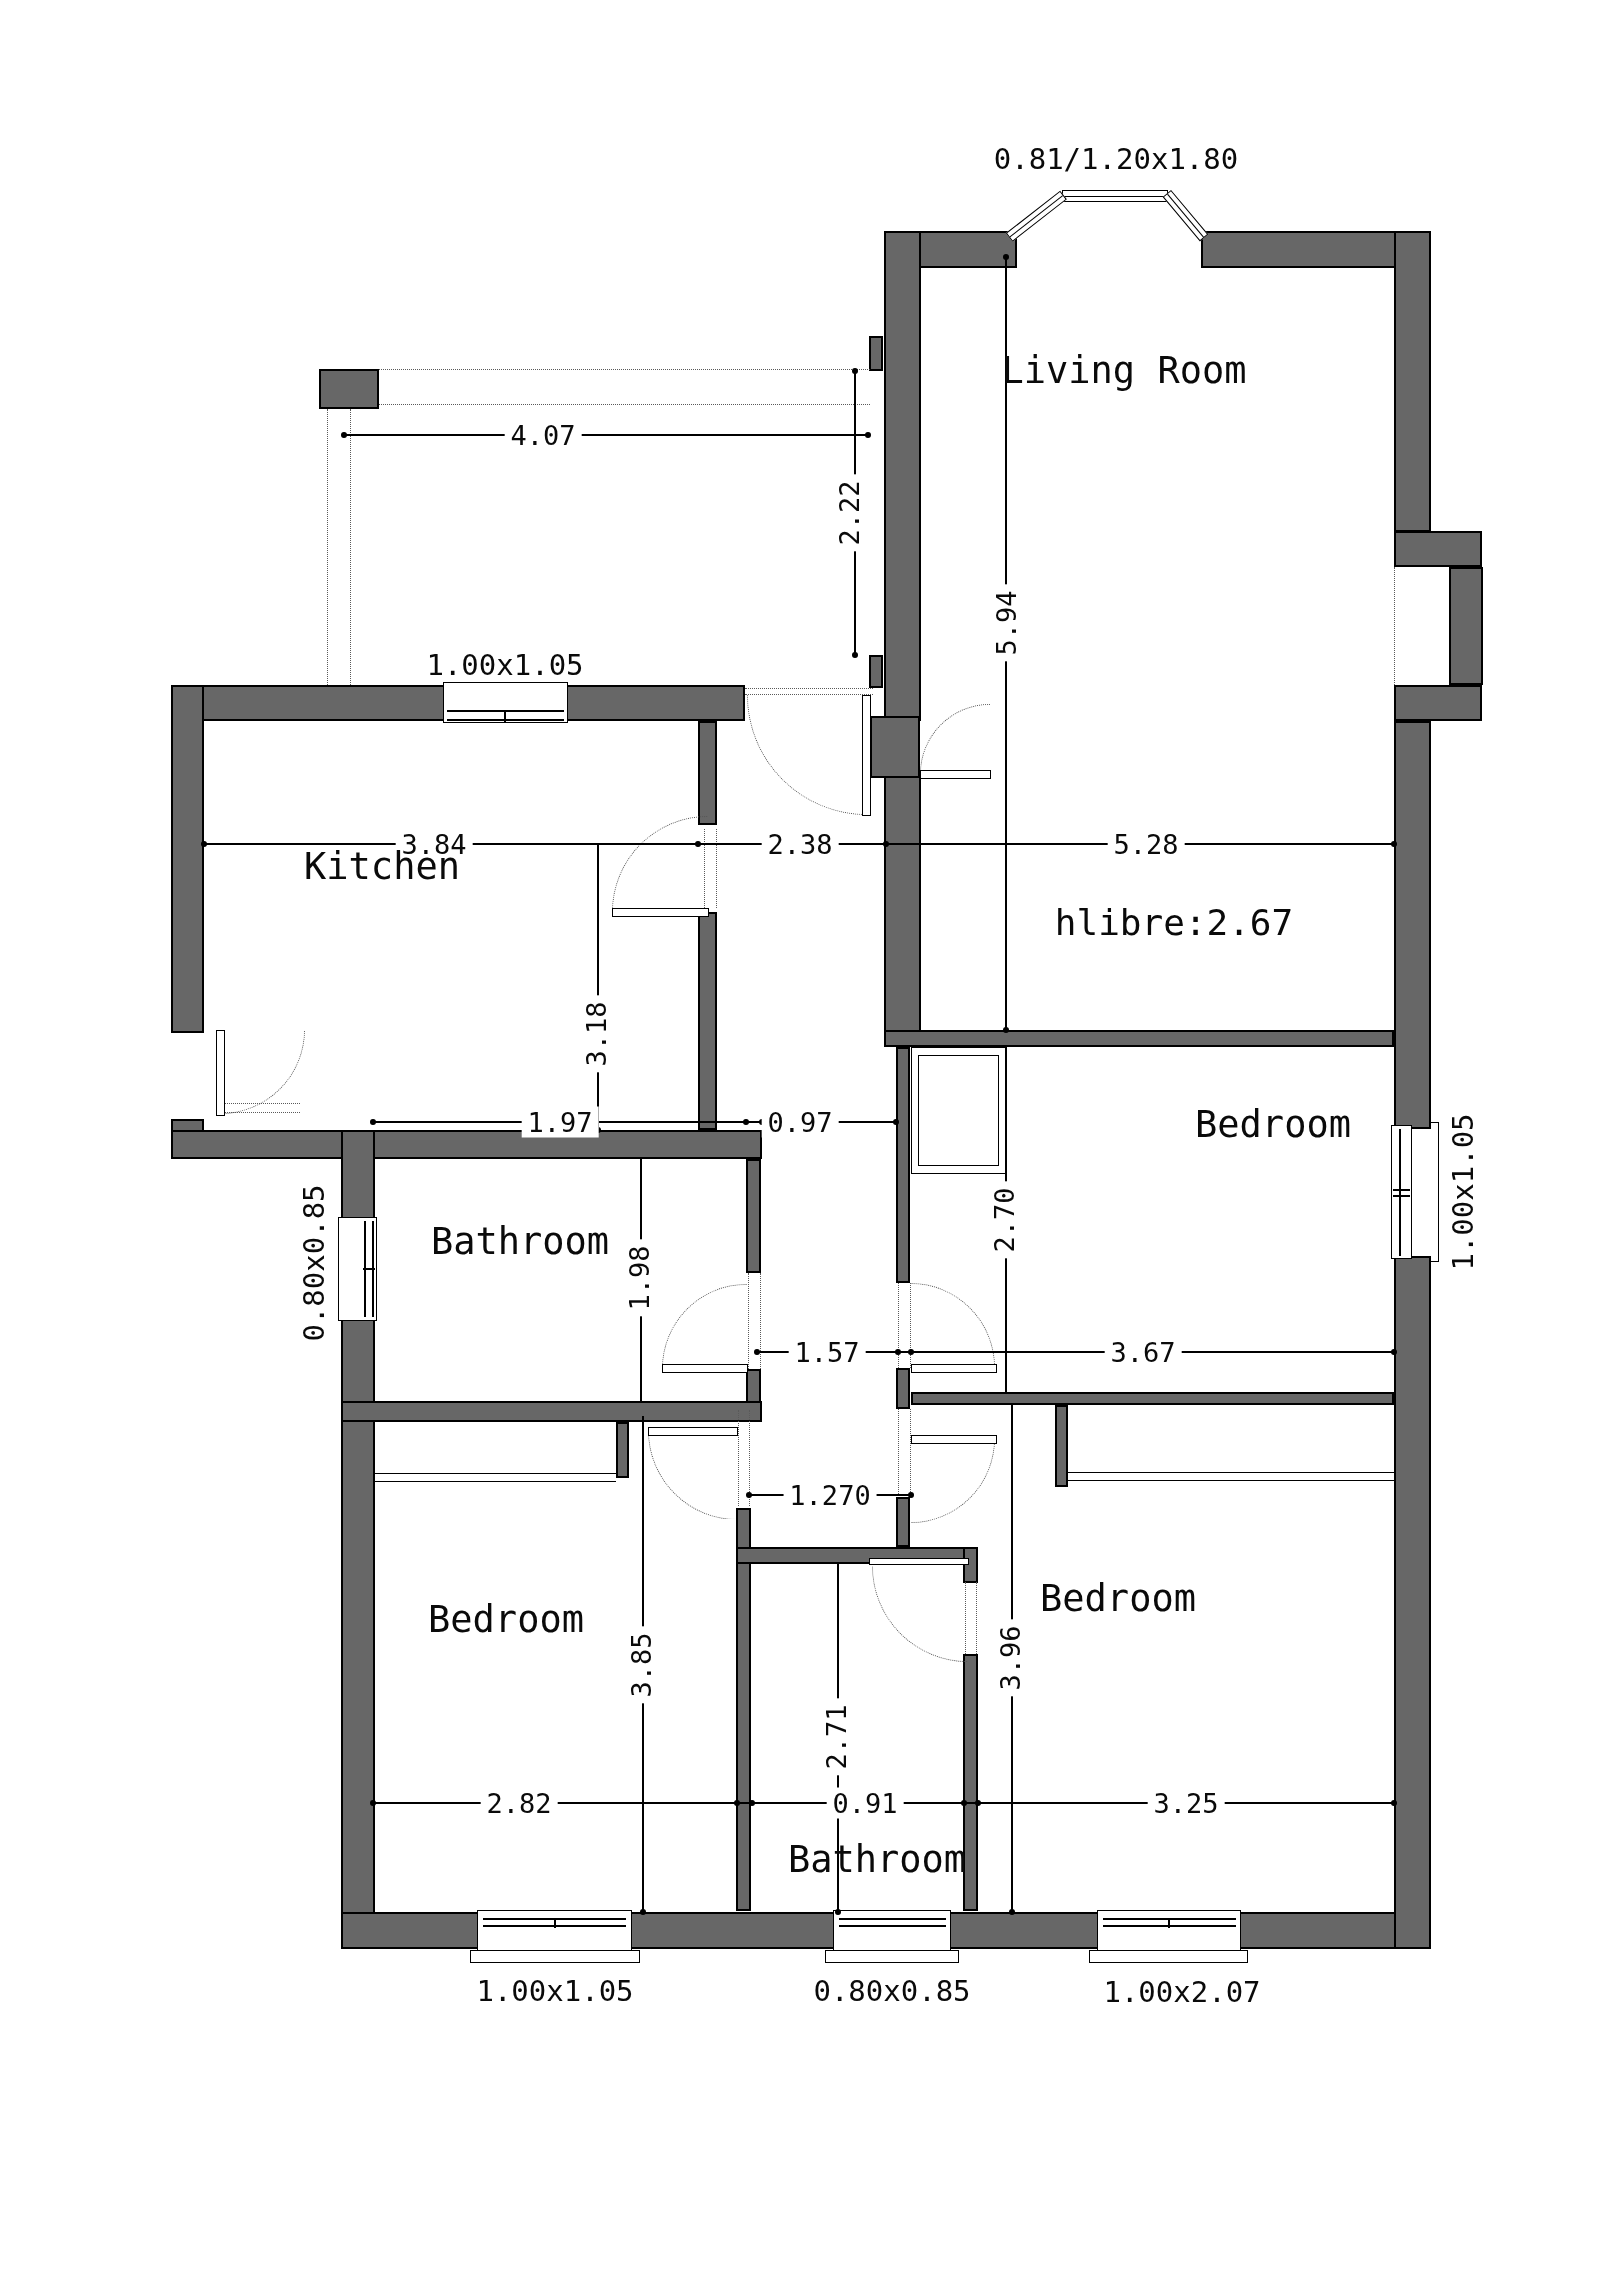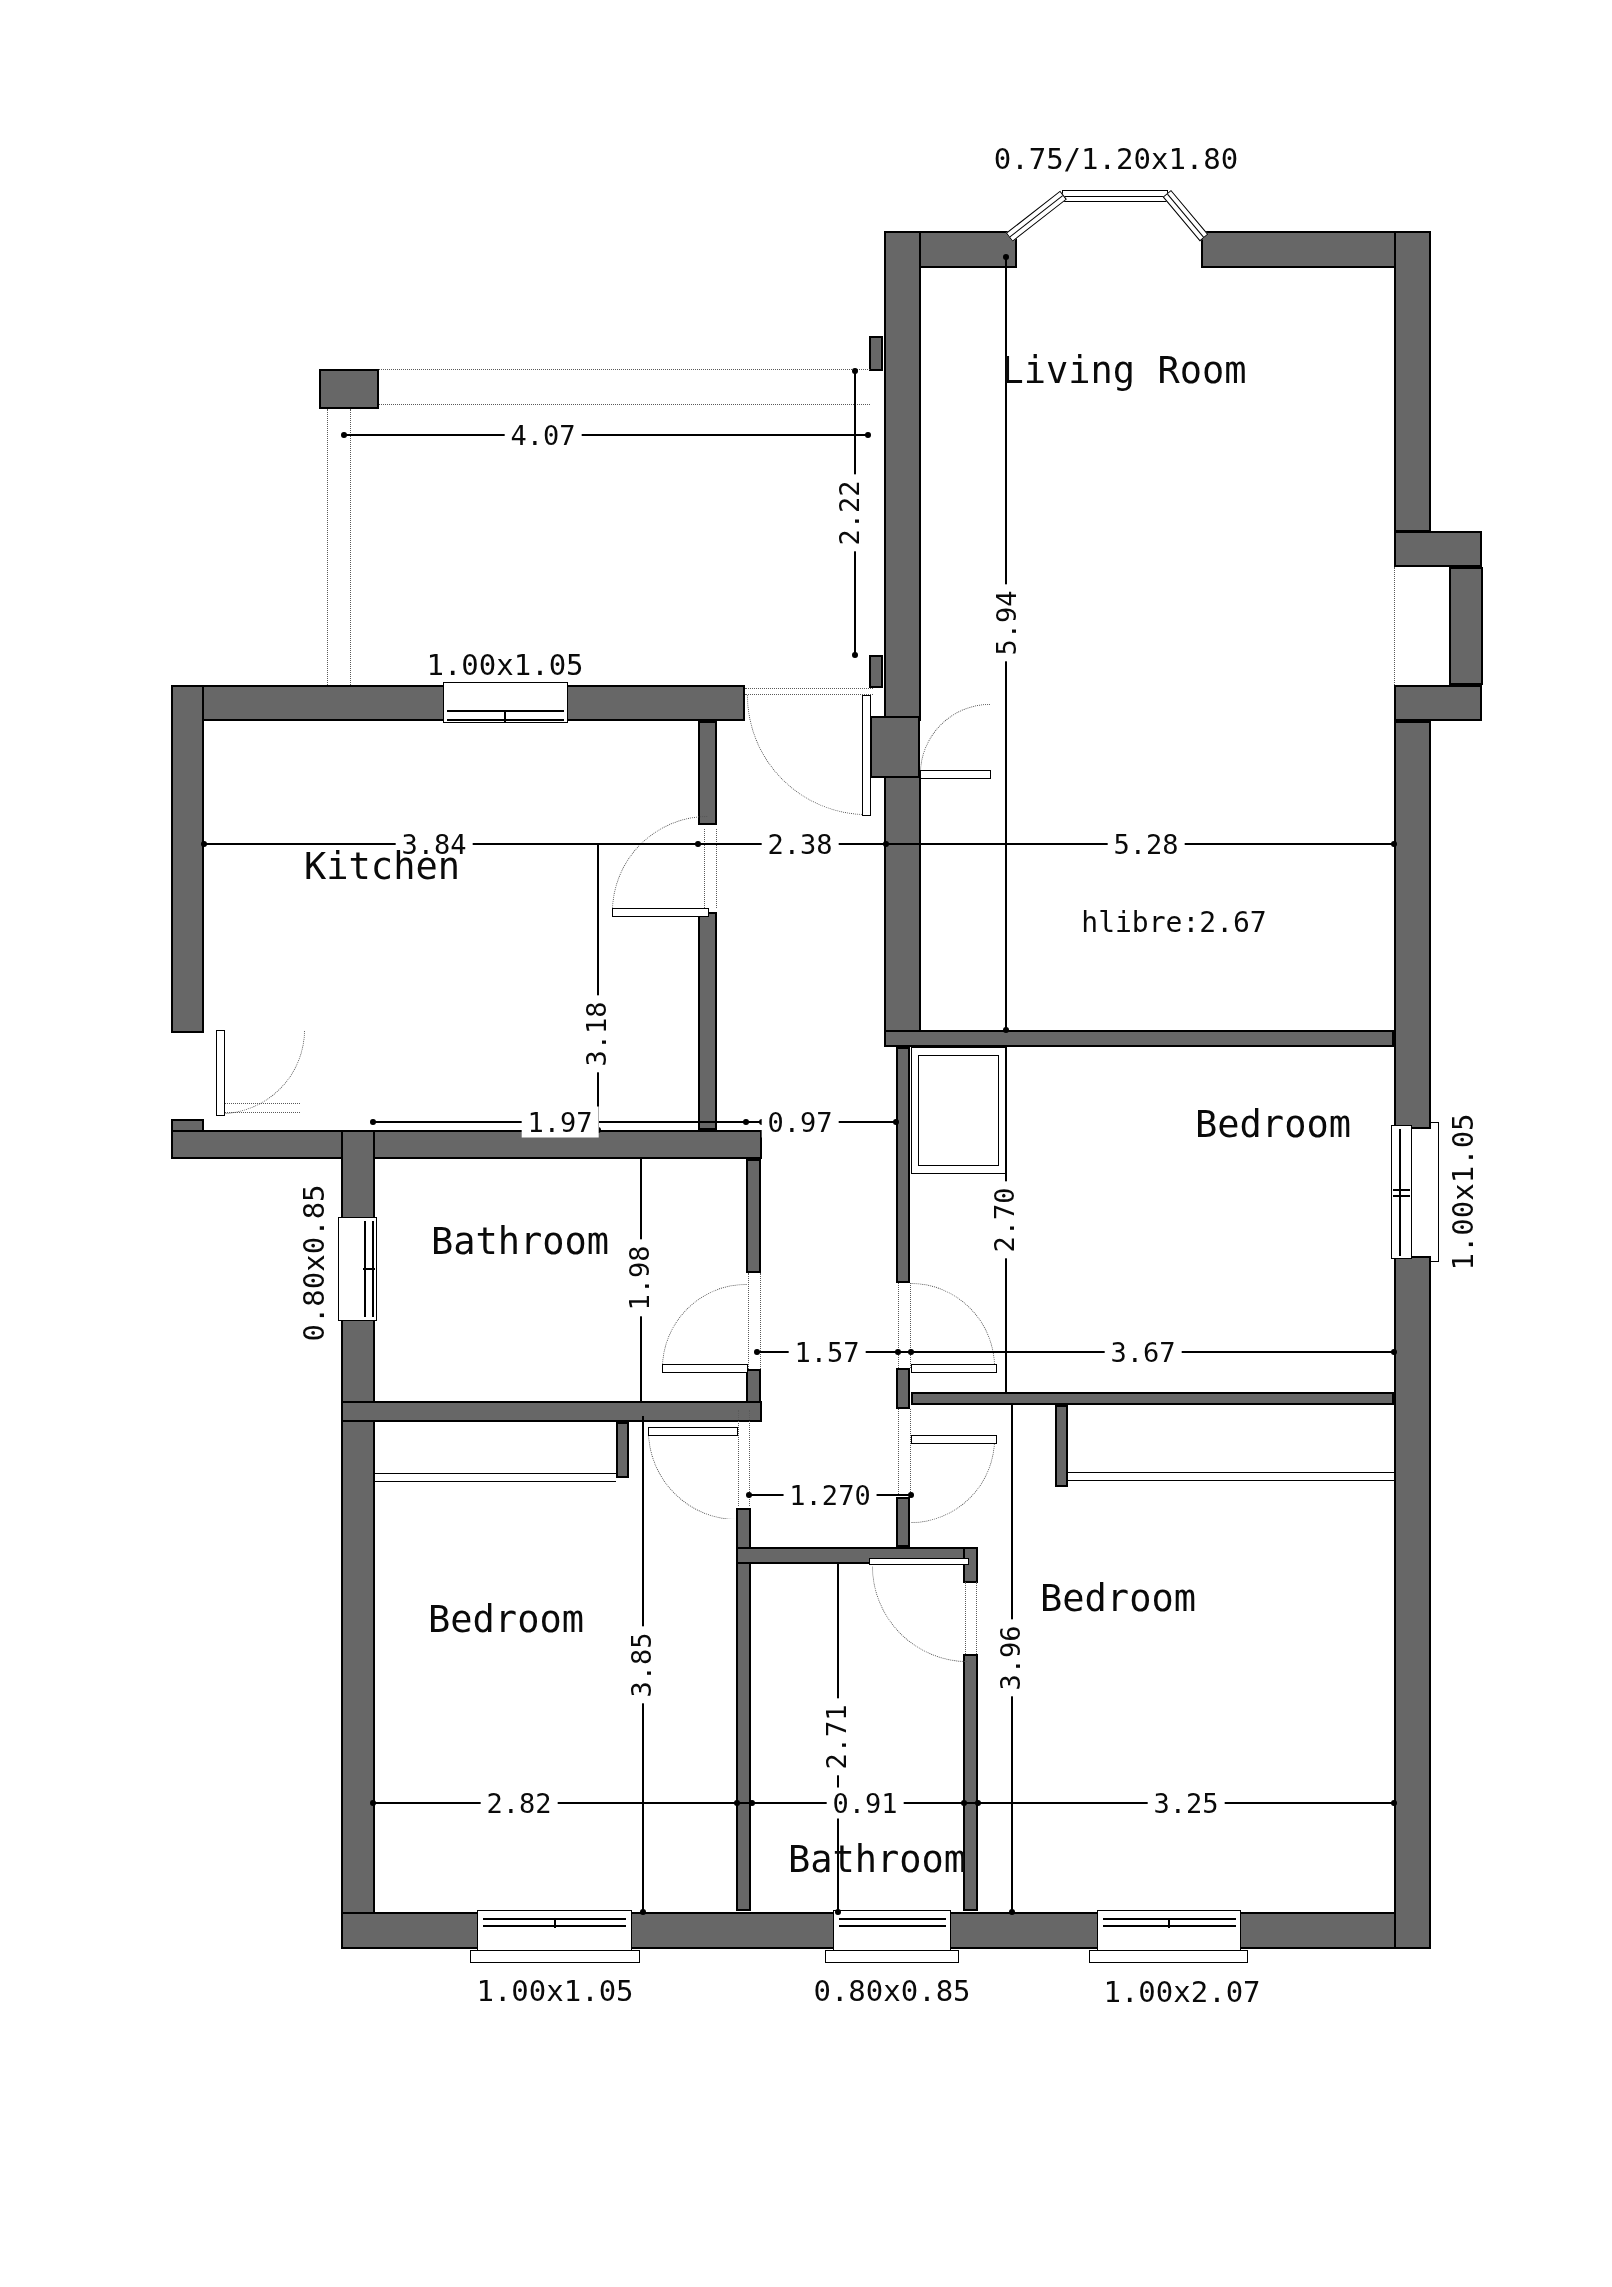--- a/index.html
+++ b/index.html
@@ -16,21 +16,21 @@
   .clin{position:absolute;background:#fff;border-top:1.9px solid #000;border-bottom:1.9px solid #000;box-sizing:border-box;}
   .leaf{position:absolute;background:#fff;border:1.9px solid #000;box-sizing:border-box;}
   .arcbox{position:absolute;overflow:hidden;}
   .arccirc{position:absolute;border:1.9px dotted #555;border-radius:50%;box-sizing:border-box;}
   .tick{position:absolute;width:5.8px;height:5.8px;margin-left:-2.9px;margin-top:-2.9px;background:#000;border-radius:50%;}
   .lbl{position:absolute;transform:translate(-50%,-50%);white-space:nowrap;color:#0a0a0a;}
   .room{font-size:37px;}
   .dim{font-size:27px;background:#fff;padding:0 5.8px;}
   .rot{transform:translate(-50%,-50%) rotate(-90deg);}
   .winlbl{font-size:29px;}
-  .note{font-size:28px;}
+  .note{font-size:36px;}
   .mid{position:absolute;left:0;right:0;top:50%;border-top:1px solid #000;}
 </style>
 </head>
 <body>
 
 <div class="plan">
 
   <div class="wall" style="left:884px;top:231px;width:133px;height:37px"></div>
   <div class="wall" style="left:1201px;top:231px;width:230px;height:37px"></div>
   <div class="wall" style="left:884px;top:231px;width:37px;height:490px"></div>
@@ -263,21 +263,21 @@
 
   <div class="lbl dim rot" style="left:849px;top:513px">2.22</div>
   <div class="lbl dim rot" style="left:1006px;top:623px">5.94</div>
   <div class="lbl dim rot" style="left:596px;top:1034px">3.18</div>
   <div class="lbl dim rot" style="left:639px;top:1278px">1.98</div>
   <div class="lbl dim rot" style="left:1004px;top:1220px">2.70</div>
   <div class="lbl dim rot" style="left:641px;top:1665px">3.85</div>
   <div class="lbl dim rot" style="left:836px;top:1737px">2.71</div>
   <div class="lbl dim rot" style="left:1010px;top:1658px">3.96</div>
 
-  <div class="lbl winlbl" style="left:1116px;top:159px">0.75/1.20x1.80</div>
+  <div class="lbl winlbl" style="left:1116px;top:159px">0.81/1.20x1.80</div>
   <div class="lbl winlbl" style="left:505px;top:665px">1.00x1.05</div>
   <div class="lbl winlbl rot" style="left:314px;top:1263px">0.80x0.85</div>
   <div class="lbl winlbl rot" style="left:1463px;top:1192px">1.00x1.05</div>
   <div class="lbl winlbl" style="left:555px;top:1991px">1.00x1.05</div>
   <div class="lbl winlbl" style="left:892px;top:1991px">0.80x0.85</div>
   <div class="lbl winlbl" style="left:1182px;top:1992px">1.00x2.07</div>
 
   <div class="lbl room" style="left:1124px;top:370px">Living Room</div>
   <div class="lbl room" style="left:382px;top:866px">Kitchen</div>
   <div class="lbl room" style="left:520px;top:1241px">Bathroom</div>

